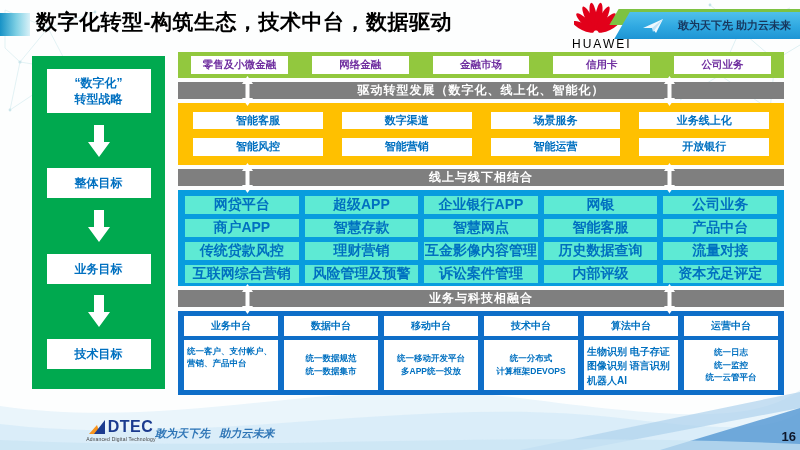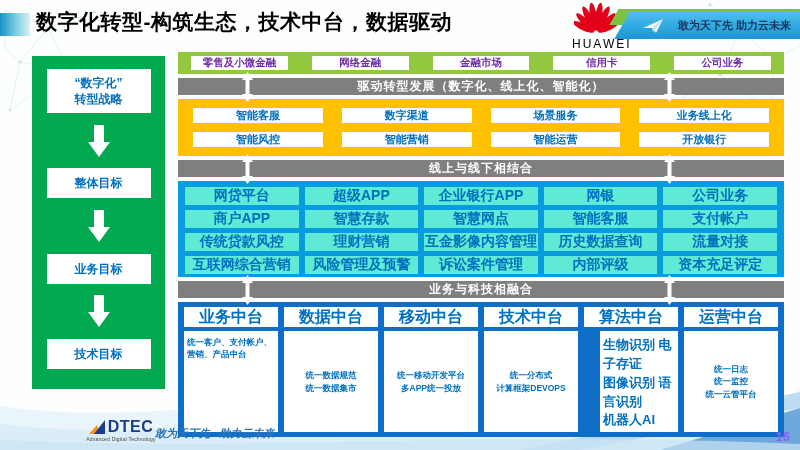--- a/index.html
+++ b/index.html
@@ -63,36 +63,36 @@
 
   .panel-blue { height:96px; background:var(--blue-panel,#089cde);
     display:grid; grid-template-columns:repeat(5,1fr); grid-template-rows:repeat(4,1fr);
     gap:5px 6px; padding:6px 7px; }
   .panel-blue .cell { background:#5eead4; color:var(--cell-blue,#0070c0); font-size:14px; }
 
   .panel-dark { flex:1; background:var(--dark-panel,#0e6ec8);
     display:grid; grid-template-columns:repeat(6,1fr); gap:6px; padding:5px 6px; }
   .platform { display:flex; flex-direction:column; }
   .p-head { height:20px; background:#fff; color:var(--cell-blue,#0070c0);
-    font-size:16px; font-weight:bold; display:flex; align-items:center; justify-content:center; white-space:nowrap; }
+    font-size:10px; font-weight:bold; display:flex; align-items:center; justify-content:center; white-space:nowrap; }
   .p-detail { flex:1; margin-top:4px; background:#fff; color:var(--cell-blue,#0070c0);
     font-size:8.5px; font-weight:bold; line-height:1.45; white-space:pre-line;
     display:flex; align-items:center; justify-content:center; text-align:center; padding:2px 3px; }
   .p-detail.left { justify-content:flex-start; text-align:left; align-items:flex-start; padding-top:5px; }
-  .p-detail.tiny { font-size:13px;margin-left:16px; }
+  .p-detail.tiny { font-size:10px; }
 
   
   .adtec { position:absolute; left:76px; top:419px; width:90px; text-align:center; }
   .adtec-line { display:flex; align-items:center; justify-content:center; }
   .adtec-name { font-size:16px; font-weight:bold; color:#1b3b8f; letter-spacing:0.5px; line-height:1; }
   .adtec-sub { font-size:5px; color:#444; margin-top:1px; letter-spacing:0.2px; }
   .footer-slogan { position:absolute; left:155px; top:426px; font-size:11px; font-weight:bold;
     font-style:italic; color:var(--footer-blue,#2e75b6); white-space:pre; }
   .copyright { position:absolute; left:478px; top:432px; font-size:7.5px; font-style:italic; color:#8a8f94; }
-  .pagenum { position:absolute; right:10px; top:429px; font-size:13px; font-weight:bold; color:#8b5cf6; z-index:5; }
+  .pagenum { position:absolute; right:4px; top:429px; font-size:13px; font-weight:bold; color:#0f172a; z-index:5; }
 </style>
 </head>
 <body>
 
 <div class="slide">
 
   <svg class="deco" style="left:0;top:0" width="150" height="140" opacity="0.35">
     <g stroke="#8fccd6" stroke-width="0.7" fill="none">
       <path d="M5 10 L48 28 L20 62 L5 48 Z M48 28 L95 12 M48 28 L70 70 L20 62 M70 70 L110 95 M20 62 L10 110 L70 70"></path>
     </g>
@@ -223,21 +223,21 @@
     <div class="panel-blue">
       <div class="cell">网贷平台</div>
       <div class="cell">超级APP</div>
       <div class="cell">企业银行APP</div>
       <div class="cell">网银</div>
       <div class="cell">公司业务</div>
       <div class="cell">商户APP</div>
       <div class="cell">智慧存款</div>
       <div class="cell">智慧网点</div>
       <div class="cell">智能客服</div>
-      <div class="cell">支付帐户</div>
+      <div class="cell">产品中台</div>
       <div class="cell">传统贷款风控</div>
       <div class="cell">理财营销</div>
       <div class="cell">互金影像内容管理</div>
       <div class="cell">历史数据查询</div>
       <div class="cell">流量对接</div>
       <div class="cell">互联网综合营销</div>
       <div class="cell">风险管理及预警</div>
       <div class="cell">诉讼案件管理</div>
       <div class="cell">内部评级</div>
       <div class="cell">资本充足评定</div>

